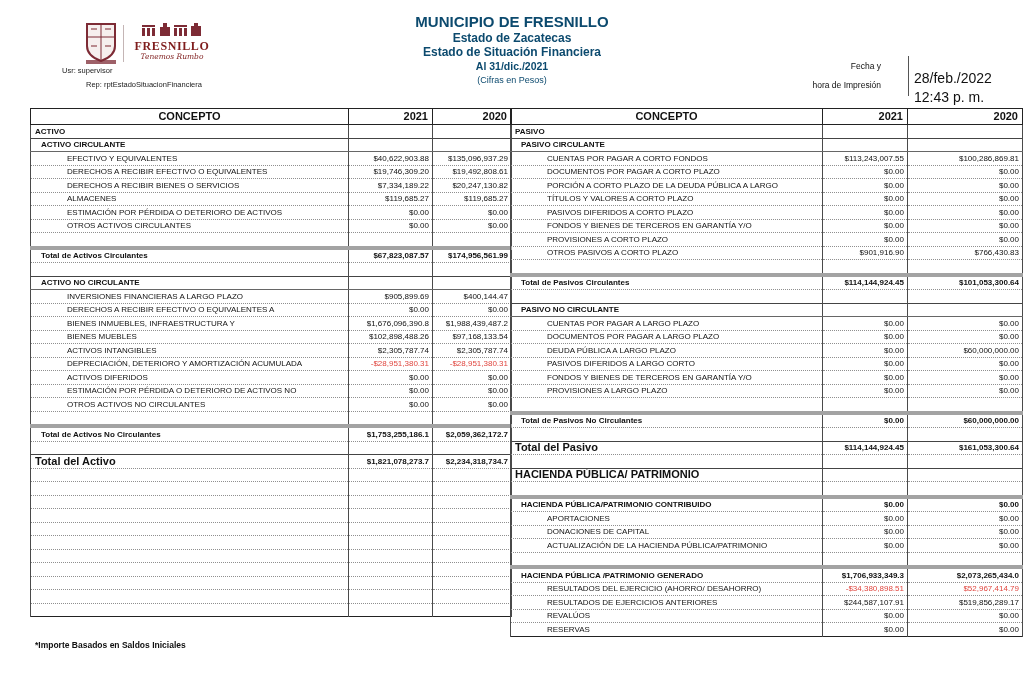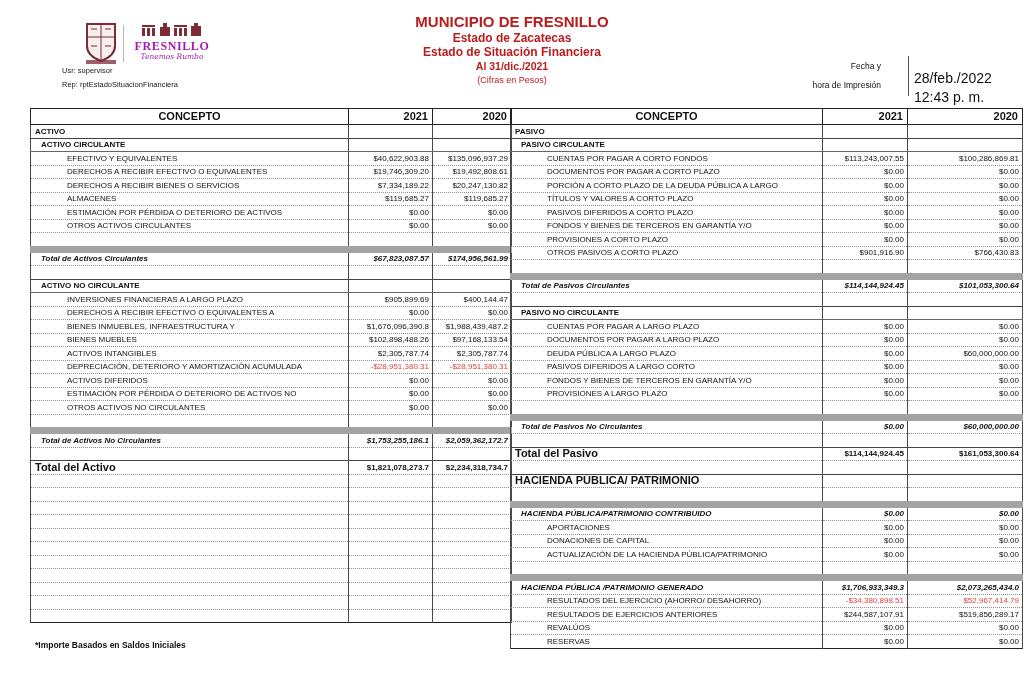--- a/index.html
+++ b/index.html
@@ -5,27 +5,27 @@
   html,body{margin:0;padding:0;}
   body{
     width:1024px;height:696px;background:#ffffff;position:relative;
     font-family:"Liberation Sans", sans-serif;color:#111;overflow:hidden;
   }
   .abs{position:absolute;}
 
   
   .crest-box{left:84px;top:22px;width:34px;height:44px;}
   .logo-divider{left:123px;top:25px;width:1px;height:37px;background:#c4b5b5;}
-  .wordmark{left:128px;top:22px;width:88px;text-align:center;color:#a21caf;}
+  .wordmark{left:128px;top:22px;width:88px;text-align:center;color:#7f1d1d;}
   .wordmark .mark-name{font-family:"Liberation Serif",serif;font-weight:700;font-size:12px;letter-spacing:.6px;line-height:12px;}
   .wordmark .mark-slogan{font-family:"DejaVu Serif",serif;font-style:italic;font-size:7.5px;line-height:9px;}
   .crest-caption{left:86px;top:60px;width:30px;height:4px;background:#7d2b35;opacity:.75;}
   .sysline{left:62px;font-size:7.5px;color:#222;}
-  .usr{top:66px;} .rep{top:80px;}
-  .titles{left:262px;top:13px;width:500px;text-align:center;color:#b91c1c;}
+  .usr{top:66px;} .rep{top:80px;margin-left:24px;}
+  .titles{left:262px;top:13px;width:500px;text-align:center;color:#0c4a6e;}
   .t1{font-size:15px;font-weight:700;line-height:18px;}
   .t2{font-size:12px;font-weight:700;line-height:14px;}
   .t3{font-size:12px;font-weight:700;line-height:14px;}
   .t4{font-size:10.5px;font-weight:700;line-height:15px;}
   .t5{font-size:9px;line-height:12px;}
   .print-labels{left:733px;top:57px;width:148px;text-align:right;font-size:8.5px;line-height:19px;}
   .print-divider{left:908px;top:56px;width:1px;height:40px;background:#555;}
   .print-values{left:914px;top:57px;width:105px;text-align:left;font-size:14px;line-height:19px;margin-top:12px;}
 
   
@@ -41,21 +41,21 @@
   .hdr{font-weight:700;font-size:11px;height:15px;border:1px solid #222;}
   .hdr-c{text-align:center;}
   .hdr-y{text-align:right;padding-right:4px;}
   .lbl{text-align:left;}
   .val{text-align:right;padding-right:3px;}
   tr.h0 .lbl{font-weight:700;padding-left:4px;}
   tr.h1 .lbl{font-weight:700;padding-left:10px;}
   tr.h0 td,tr.h1 td{border-top:1px solid #444;margin-top:22px;}
   tr.h1 td{border-bottom:1px solid #666;}
   tr.item .lbl{padding-left:36px;}
-  tr.tot td{border-top:7px solid #a3a3a3;font-weight:700;font-style:italic;}
+  tr.tot td{border-top:4px solid #a3a3a3;font-weight:700;}
   tr.tot .lbl{padding-left:10px;}
   tr.big td{border-top:1px solid #444;font-weight:700;}
   tr.big .lbl{font-size:11px;padding-left:4px;}
   .red{color:#e0463f;}
 
   .footnote{left:35px;top:640px;font-size:8.5px;font-weight:700;}
 </style>
 </head>
 <body>
 

